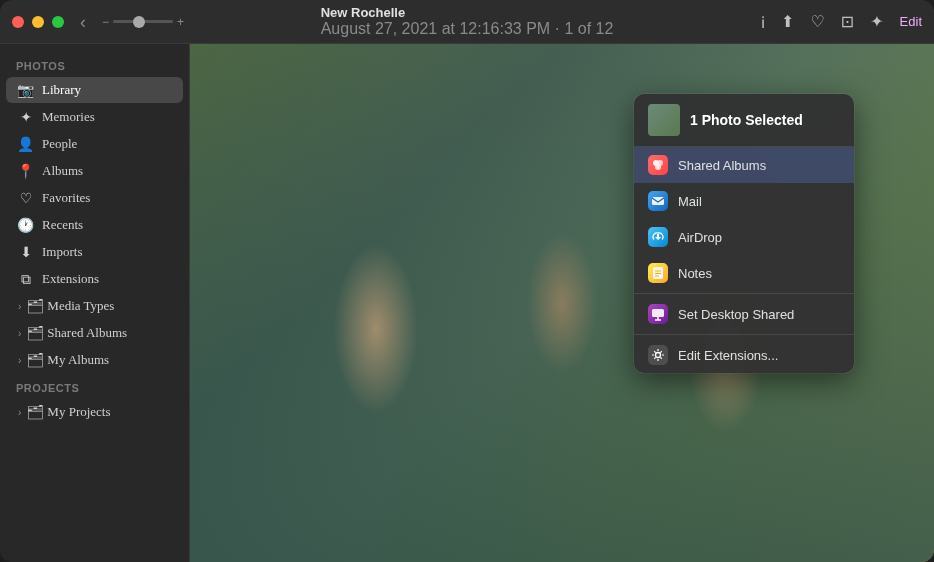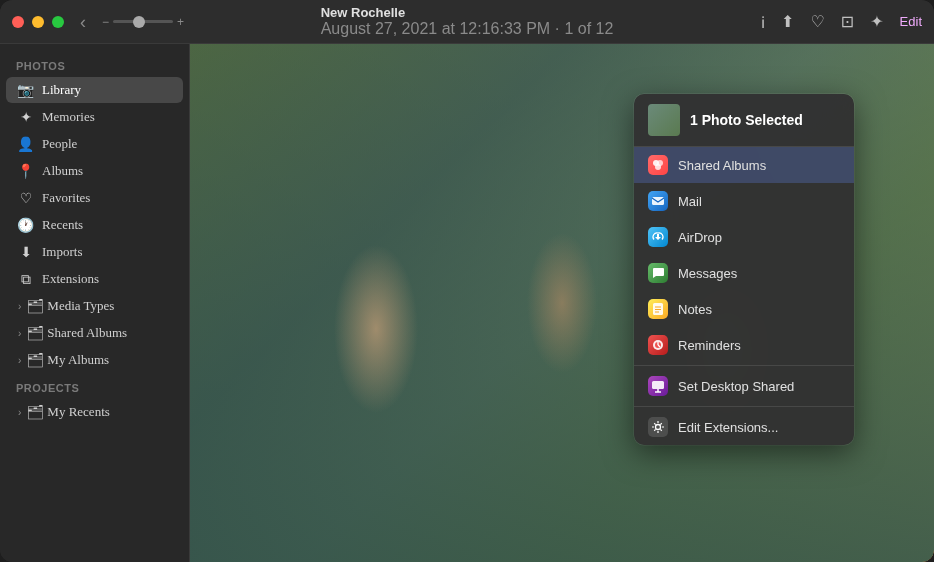--- a/index.html
+++ b/index.html
@@ -424,21 +424,21 @@
         <span class="chevron">›</span>
         <div class="sidebar-icon">🗂</div>
         <span class="sidebar-item-label">My Albums</span>
       </div>
 
       <div class="sidebar-section-label">Projects</div>
 
       <div class="sidebar-expandable">
         <span class="chevron">›</span>
         <div class="sidebar-icon">🗂</div>
-        <span class="sidebar-item-label">My Recents</span>
+        <span class="sidebar-item-label">My Projects</span>
       </div>
 
     </div>
 
     <div class="photo-area">
       <div class="photo-bg">
         <div class="photo-overlay"></div>
       </div>
 
       <div class="dropdown-menu">
@@ -474,52 +474,33 @@
         <div class="dropdown-item">
           <div class="dropdown-icon icon-airdrop">
             <svg width="14" height="14" viewBox="0 0 14 14" fill="none">
               <path d="M7 10L4 7h2V4h2v3h2z" fill="white"></path>
               <path d="M3 9.5A4 4 0 0 1 7 3a4 4 0 0 1 4 6.5" stroke="white" stroke-width="1.2" fill="none"></path>
             </svg>
           </div>
           <span>AirDrop</span>
         </div>
 
-        <div class="dropdown-item">
-          <div class="dropdown-icon icon-messages">
-            <svg width="14" height="14" viewBox="0 0 14 14" fill="none">
-              <path d="M2 2h10a1 1 0 0 1 1 1v6a1 1 0 0 1-1 1H5l-3 2V3a1 1 0 0 1 1-1z" fill="white"></path>
-            </svg>
-          </div>
-          <span>Messages</span>
-        </div>
 
         <div class="dropdown-item">
           <div class="dropdown-icon icon-notes">
             <svg width="14" height="14" viewBox="0 0 14 14" fill="none">
               <rect x="2" y="1" width="10" height="12" rx="1.5" fill="white" opacity="0.9"></rect>
               <line x1="4" y1="5" x2="10" y2="5" stroke="#f9a825" stroke-width="1.2"></line>
               <line x1="4" y1="7.5" x2="10" y2="7.5" stroke="#f9a825" stroke-width="1.2"></line>
               <line x1="4" y1="10" x2="8" y2="10" stroke="#f9a825" stroke-width="1.2"></line>
             </svg>
           </div>
           <span>Notes</span>
         </div>
 
-        <div class="dropdown-item">
-          <div class="dropdown-icon icon-reminders">
-            <svg width="14" height="14" viewBox="0 0 14 14" fill="none">
-              <circle cx="7" cy="7" r="5" fill="white" opacity="0.9"></circle>
-              <circle cx="7" cy="7" r="3" fill="#ef5350"></circle>
-              <line x1="7" y1="4" x2="7" y2="7" stroke="white" stroke-width="1.3"></line>
-              <line x1="7" y1="7" x2="9" y2="9" stroke="white" stroke-width="1.3"></line>
-            </svg>
-          </div>
-          <span>Reminders</span>
-        </div>
 
         <div class="dropdown-divider"></div>
 
         <div class="dropdown-item">
           <div class="dropdown-icon icon-desktop">
             <svg width="14" height="14" viewBox="0 0 14 14" fill="none">
               <rect x="1" y="2" width="12" height="8" rx="1.5" fill="white" opacity="0.9"></rect>
               <line x1="7" y1="10" x2="7" y2="13" stroke="white" stroke-width="1.5"></line>
               <line x1="4" y1="13" x2="10" y2="13" stroke="white" stroke-width="1.5"></line>
             </svg>

